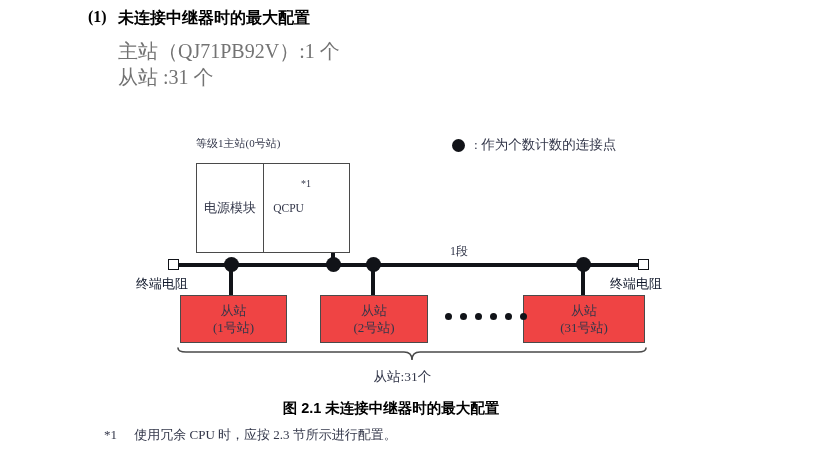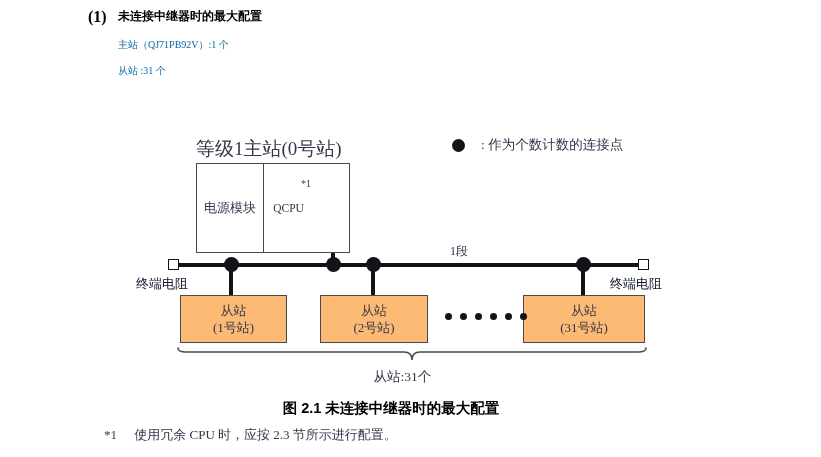--- a/index.html
+++ b/index.html
@@ -19,48 +19,48 @@
 
   
   #heading-num {
     left: 88px; top: 8px;
     font-size: 16px; font-weight: bold;
     color: #000;
     letter-spacing: 0px;
   }
   #heading-title {
     left: 118px; top: 8px;
-    font-size: 12px; font-weight: bold;
+    font-size: 16px; font-weight: bold;
     color: #000;
     font-family: "Liberation Sans", "DejaVu Sans", sans-serif;
   }
   .spec-line {
     left: 118px;
-    font-size: 10px;
-    color: #0369a1;
+    font-size: 20px;
+    color: #737373;
     white-space: nowrap;
   }
   #spec-master { top: 38px; }
   #spec-slave  { top: 64px; }
 
   
   #legend {
     left: 452px; top: 136px;
-    display: flex; align-items: center; gap: 16px;
+    display: flex; align-items: center; gap: 9px;
     font-size: 13.5px; color: #33374a; white-space: nowrap;
   }
   #legend .dot {
     width: 13px; height: 13px; border-radius: 50%;
     background: #111318; display: inline-block;
   }
 
   
   #master-label {
     left: 196px; top: 136px;
-    font-size: 19px; color: #33374a; white-space: nowrap;
+    font-size: 11px; color: #33374a; white-space: nowrap;
   }
 
   
   #master-rack {
     left: 196px; top: 163px;
     width: 154px; height: 90px;
     border: 1.4px solid #4a4a4a;
     box-sizing: border-box;
     display: flex;
     background: #fff;
@@ -119,21 +119,21 @@
     width: 4px; background: #111318;
   }
   .drop-up   { top: 253px; height: 12px; }   
   .drop-down { top: 263px; height: 32px; }   
 
   
   .slave-box {
     top: 295px; height: 48px;
     border: 1.4px solid #4a4a4a;
     box-sizing: border-box;
-    background: #fdba74;
+    background: #ef4444;
     display: flex; flex-direction: column;
     align-items: center; justify-content: center;
     font-size: 13px; color: #33374a; line-height: 17px;
   }
   #slave-1  { left: 180px; width: 107px; }
   #slave-2  { left: 320px; width: 108px; }
   #slave-31 { left: 523px; width: 122px; }
 
   #ellipsis {
     left: 445px; top: 313px;

